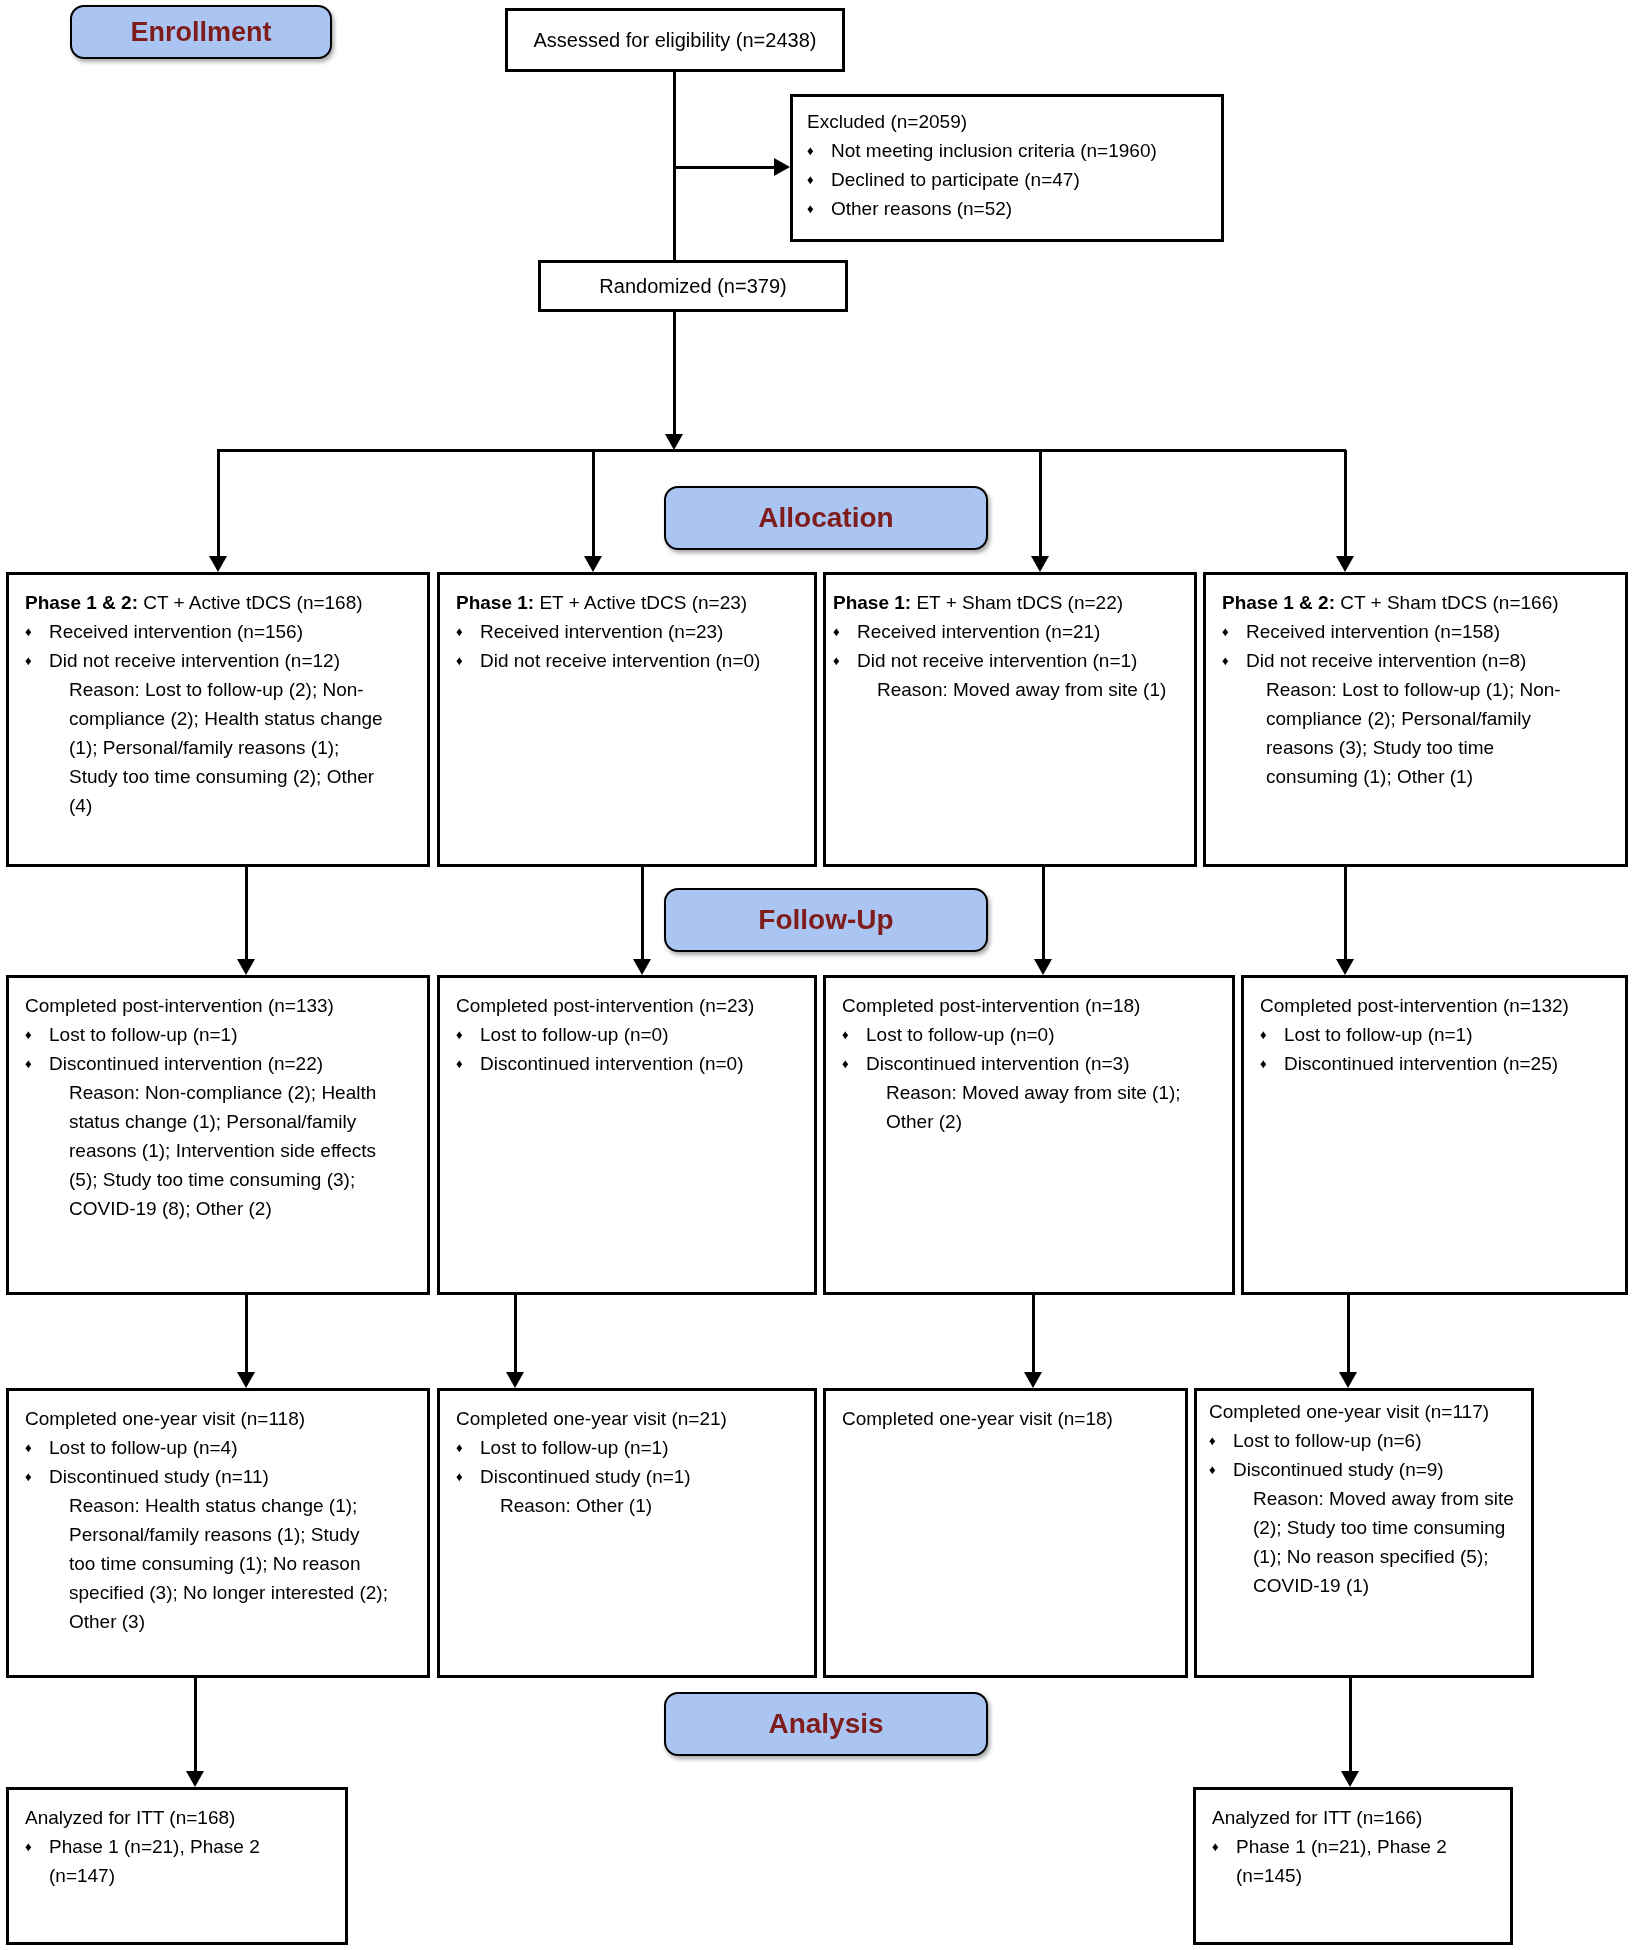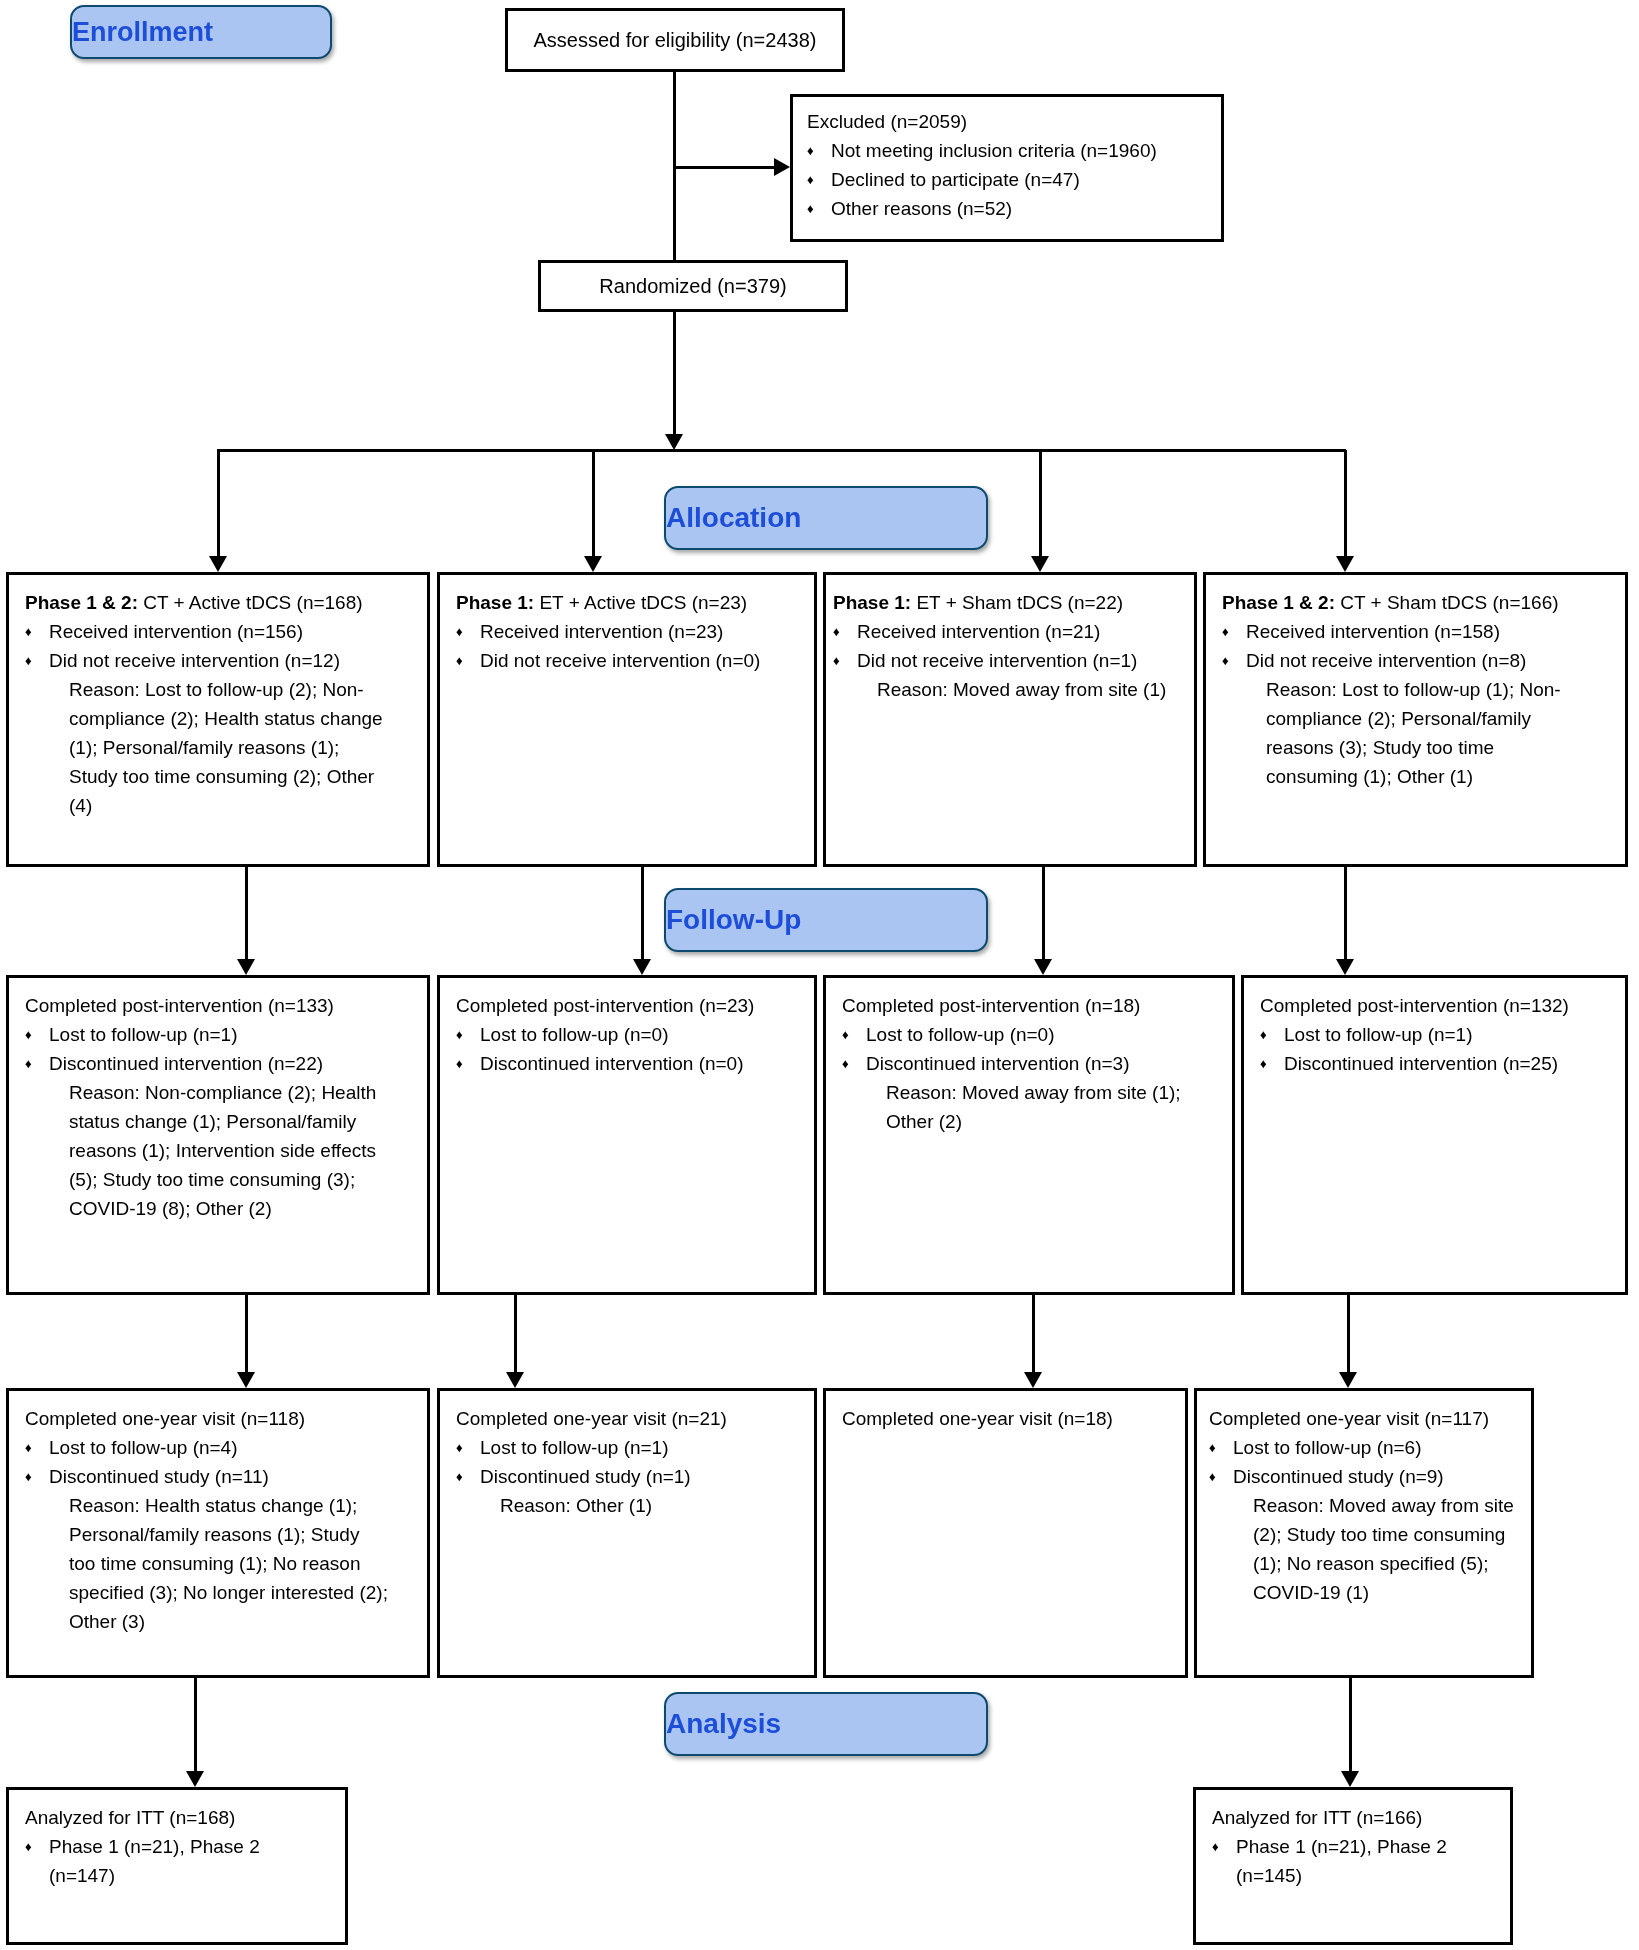--- a/index.html
+++ b/index.html
@@ -10,43 +10,43 @@
   .box {
     position:absolute; box-sizing:border-box; border:3px solid #000000;
     background:#ffffff; padding:13px 16px; font-size:19px; line-height:29px;
     z-index:2;
   }
   .box.center {
     display:flex; align-items:center; justify-content:center;
     text-align:center; font-size:20px; padding:8px;
   }
   .pill {
-    position:absolute; box-sizing:border-box; border:2px solid #0c4a6e;
-    border-radius:14px; background:#abc5f2; color:#1d4ed8; font-weight:bold;
-    display:flex; align-items:center; 
+    position:absolute; box-sizing:border-box; border:2px solid #000000;
+    border-radius:14px; background:#abc5f2; color:#7f1d1d; font-weight:bold;
+    display:flex; align-items:center; justify-content:center;
     box-shadow:2px 3px 4px rgba(0,0,0,0.35); z-index:5; font-size:28px;
   }
   .vline,.hline { position:absolute; background:#000; z-index:1; }
   .vline { width:3px; }
   .hline { height:3px; }
   .ah-down {
     position:absolute; width:0; height:0; z-index:1;
     border-left:9px solid transparent; border-right:9px solid transparent;
     border-top:16px solid #000;
   }
   .ah-right {
     position:absolute; width:0; height:0; z-index:1;
     border-top:9px solid transparent; border-bottom:9px solid transparent;
     border-left:16px solid #000;
   }
   .bullet { display:flex; }
   .dia { flex:0 0 24px; font-size:13px; line-height:29px; }
   .btext { flex:1 1 auto; }
   .reason { margin-left:44px; max-width:320px; }
-  .narrow { padding:13px 10px 13px 12px; }
+  .narrow { padding:6px 10px 13px 12px; }
   b { font-weight:bold; }
 </style>
 </head>
 <body>
 
 <div id="canvas">
 
   <div class="pill" style="left:70px;top:5px;width:262px;height:54px;font-size:27px;">
     <span>Enrollment</span>
   </div>

